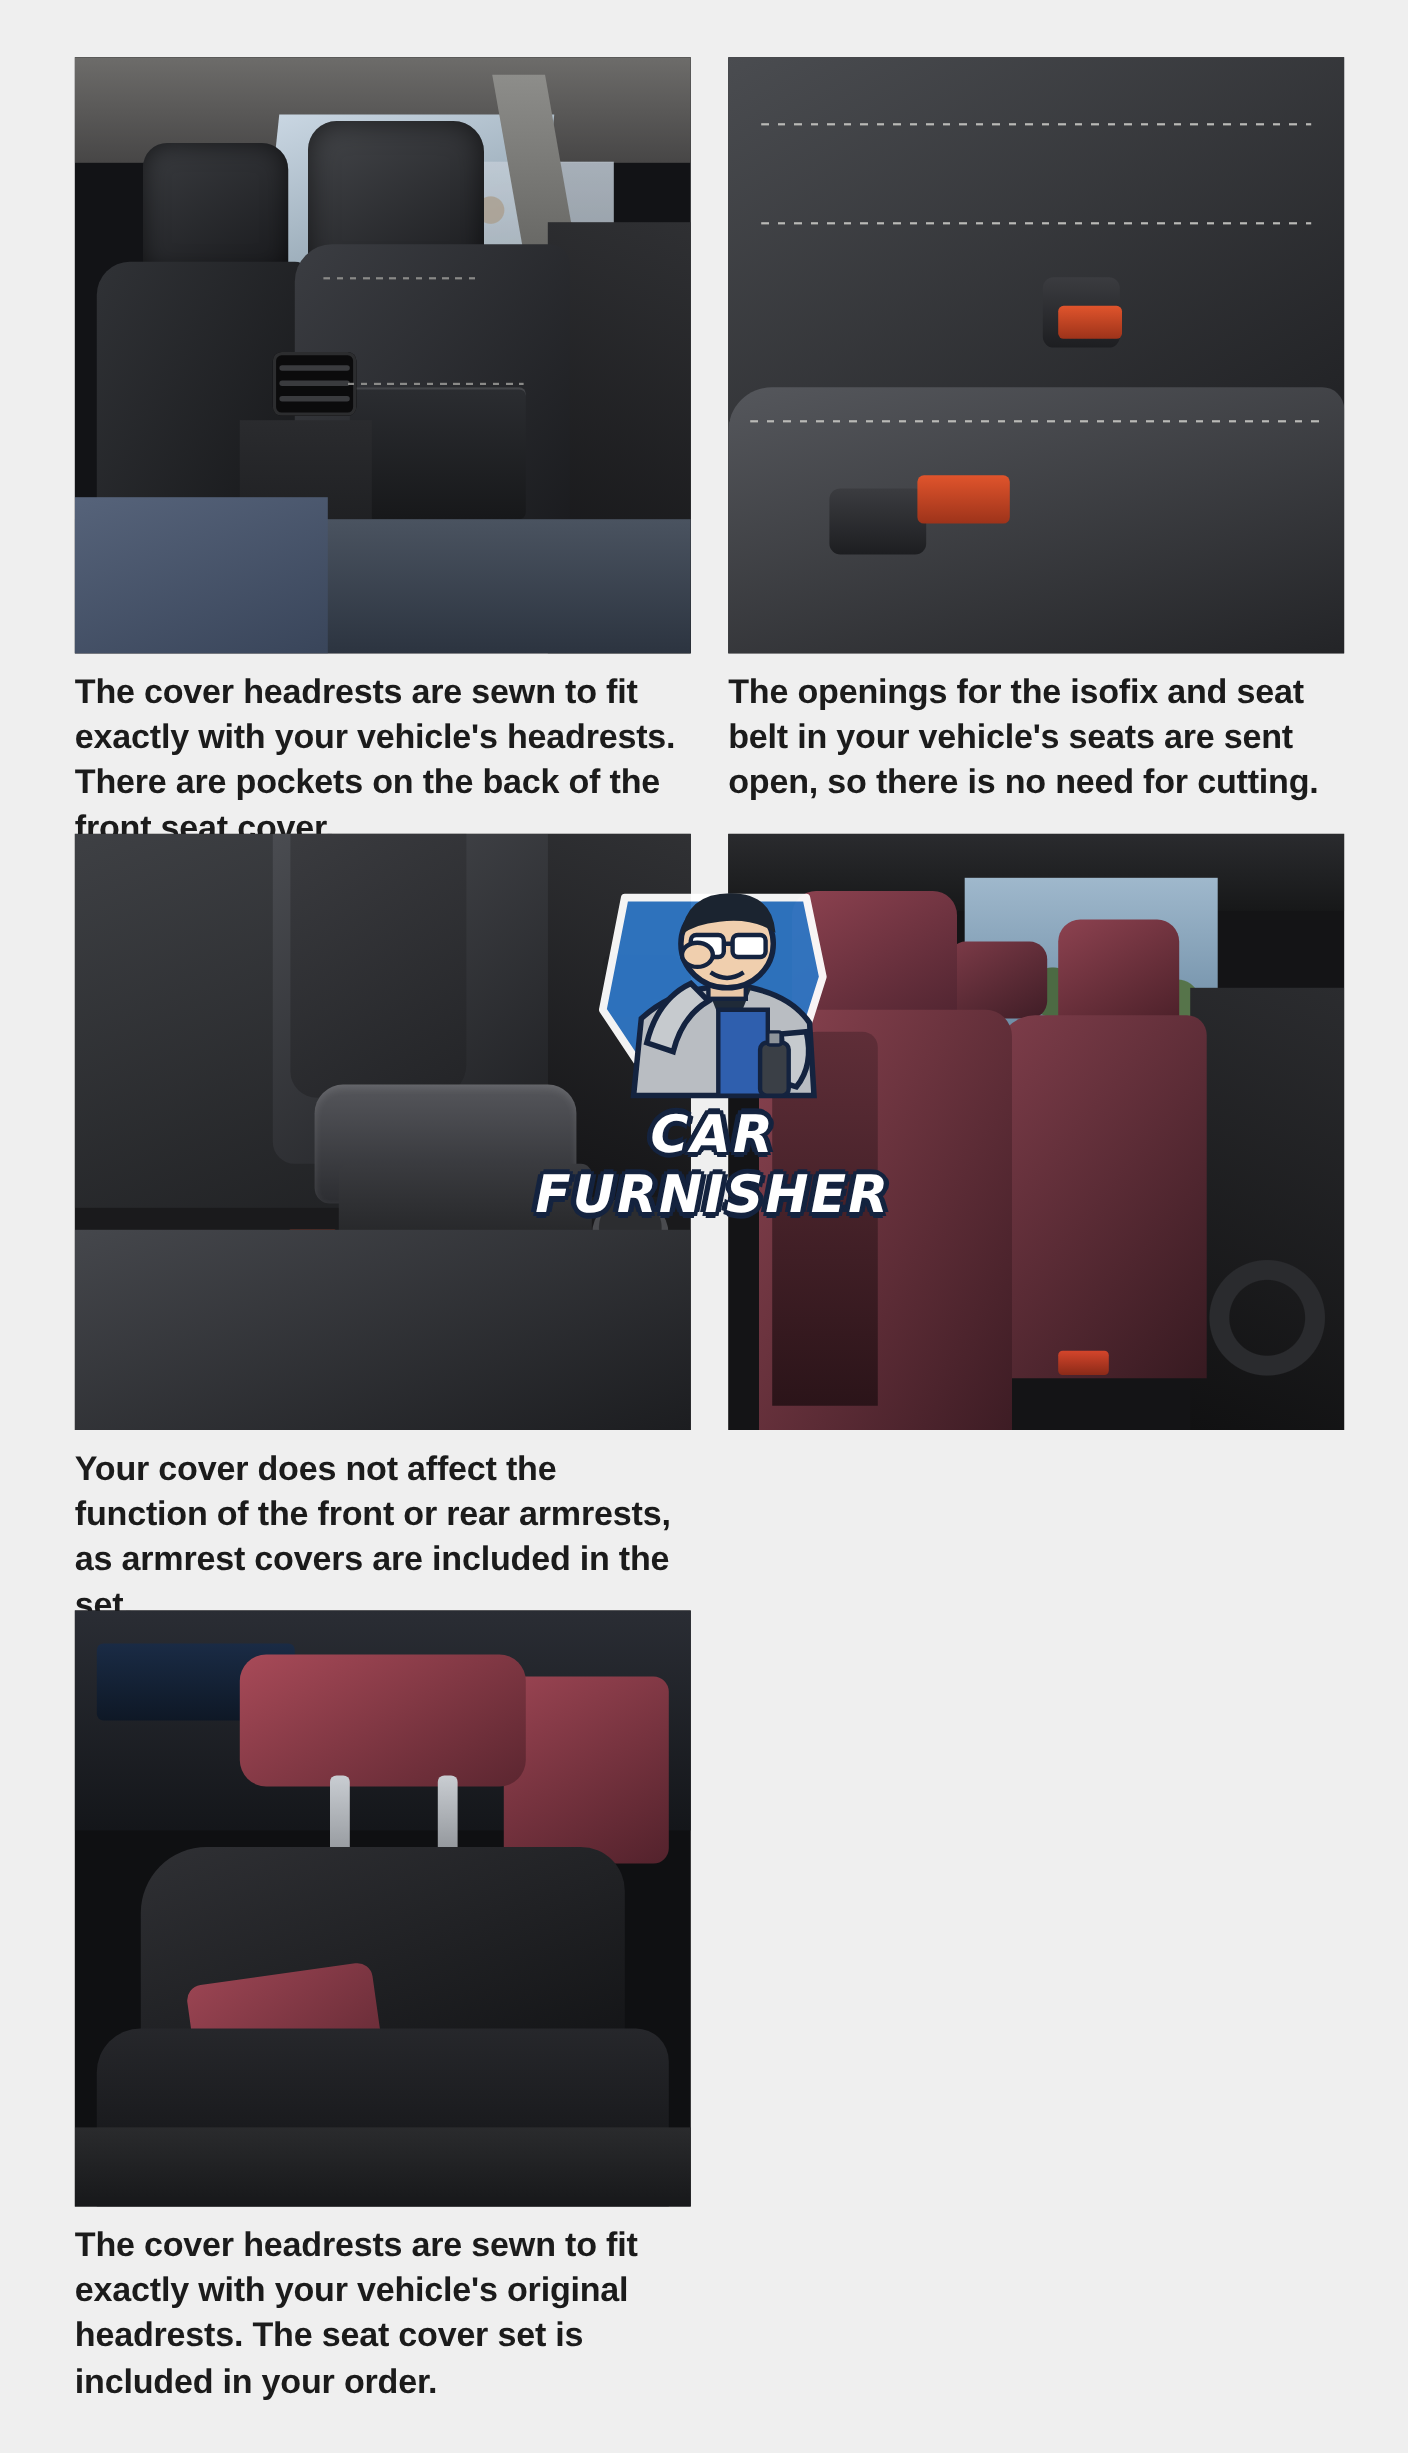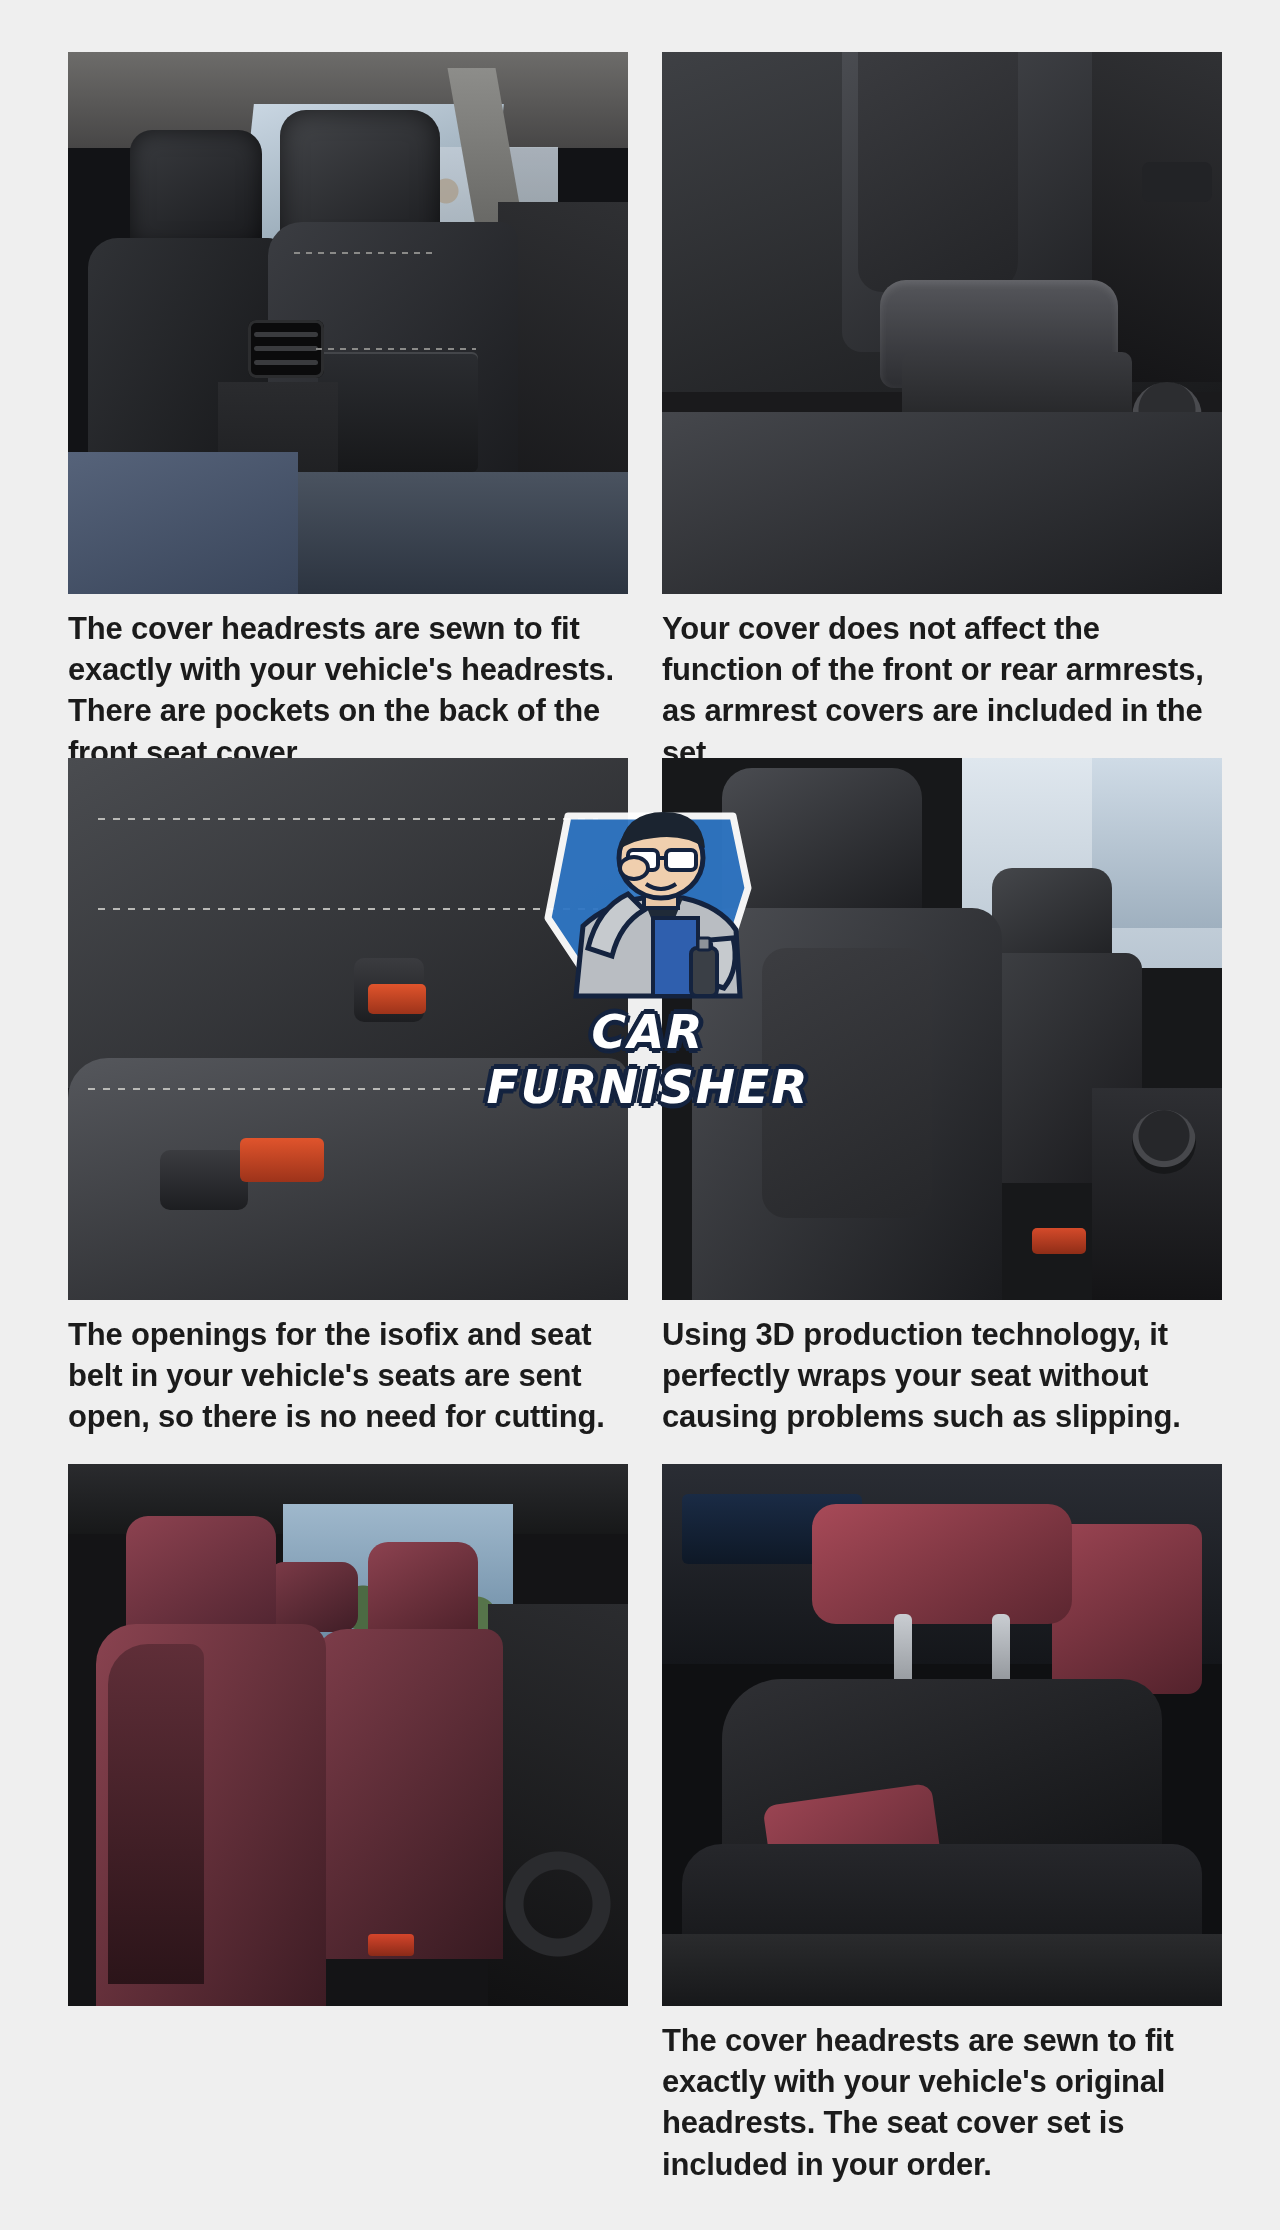--- a/index.html
+++ b/index.html
@@ -442,65 +442,50 @@
         <div class="shape console"></div>
         <div class="shape floor"></div>
         <div class="shape denim"></div>
         <div class="shape stitch" style="left:226px;top:200px;width:140px"></div>
         <div class="shape stitch" style="left:248px;top:296px;width:160px"></div>
       </div>
       <div class="caption cap-block">The cover headrests are sewn to fit exactly with your vehicle's headrests. There are pockets on the back of the front seat cover.</div>
     </div>
 
     <div class="cell">
+      <div class="photo p3">
+        <div class="shape bench"></div>
+        <div class="shape cushion"></div>
+        <div class="shape seam" style="left:30px;top:60px;width:500px"></div>
+        <div class="shape seam" style="left:30px;top:150px;width:500px"></div>
+        <div class="shape seam" style="left:20px;top:330px;width:520px"></div>
+        <div class="shape latch2"></div>
+        <div class="shape buckle1"></div>
+        <div class="shape latch"></div>
+        <div class="shape buckle2"></div>
+      </div>
+      <div class="caption cap-block">The openings for the isofix and seat belt in your vehicle's seats are sent open, so there is no need for cutting.</div>
+    </div>
+
+    <div class="cell">
       <div class="photo p2">
         <div class="shape bgseat"></div>
         <div class="shape door"></div>
         <div class="shape handle"></div>
         <div class="shape seatback"></div>
         <div class="shape suede"></div>
         <div class="shape armrest"></div>
         <div class="shape armrest2"></div>
         <div class="shape buckle"></div>
         <div class="shape cup"></div>
         <div class="shape cushion"></div>
       </div>
       <div class="caption cap-block">Your cover does not affect the function of the front or rear armrests, as armrest covers are included in the set.</div>
     </div>
 
-    <div class="cell">
-      <div class="photo p3">
-        <div class="shape bench"></div>
-        <div class="shape cushion"></div>
-        <div class="shape seam" style="left:30px;top:60px;width:500px"></div>
-        <div class="shape seam" style="left:30px;top:150px;width:500px"></div>
-        <div class="shape seam" style="left:20px;top:330px;width:520px"></div>
-        <div class="shape latch2"></div>
-        <div class="shape buckle1"></div>
-        <div class="shape latch"></div>
-        <div class="shape buckle2"></div>
-      </div>
-      <div class="caption cap-block">The openings for the isofix and seat belt in your vehicle's seats are sent open, so there is no need for cutting.</div>
-    </div>
-
-    <div class="cell">
-      <div class="photo p4">
-        <div class="shape win"></div>
-        <div class="shape winB"></div>
-        <div class="shape hrRear"></div>
-        <div class="shape seatRear"></div>
-        <div class="shape console"></div>
-        <div class="shape cup"></div>
-        <div class="shape hrFront"></div>
-        <div class="shape seatFront"></div>
-        <div class="shape suedeF"></div>
-        <div class="shape buckle"></div>
-      </div>
-      <div class="caption cap-block">Using 3D production technology, it perfectly wraps your seat without causing problems such as slipping.</div>
-    </div>
 
     <div class="cell">
       <div class="photo p5">
         <div class="shape roof"></div>
         <div class="shape win"></div>
         <div class="shape trees"></div>
         <div class="shape door"></div>
         <div class="shape wheel"></div>
         <div class="shape hrR quilt"></div>
         <div class="shape hrM quilt"></div>

